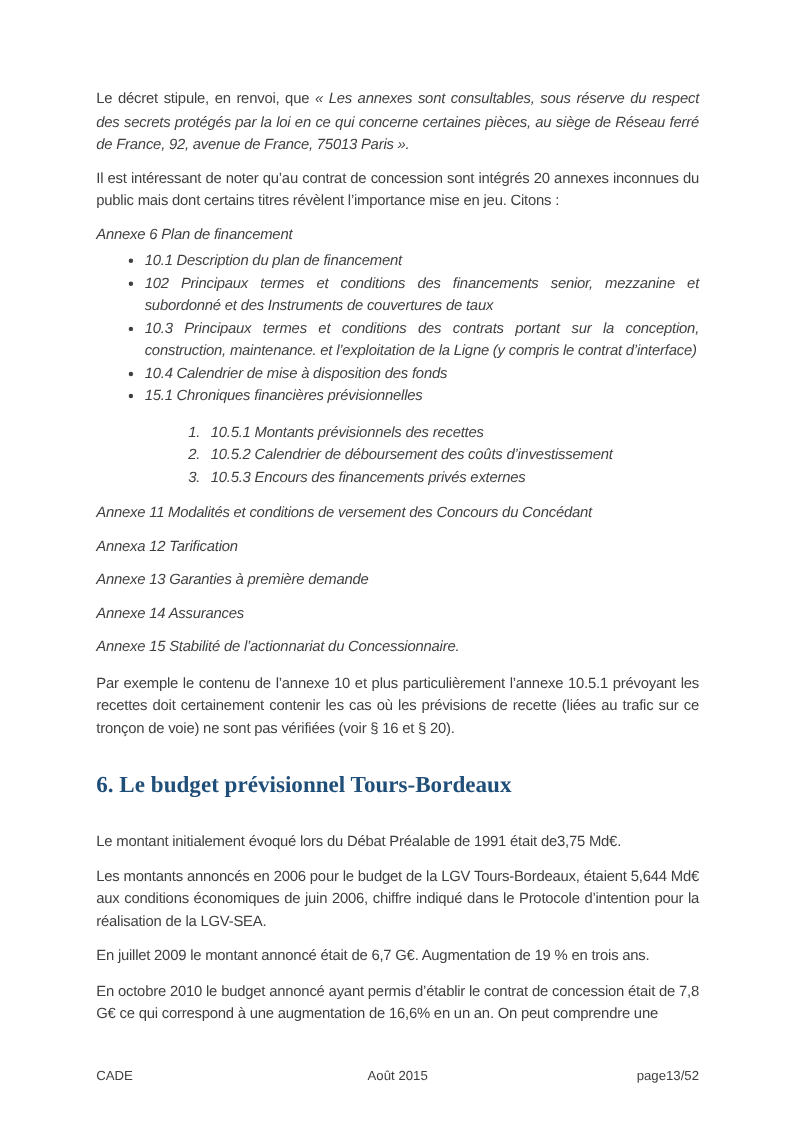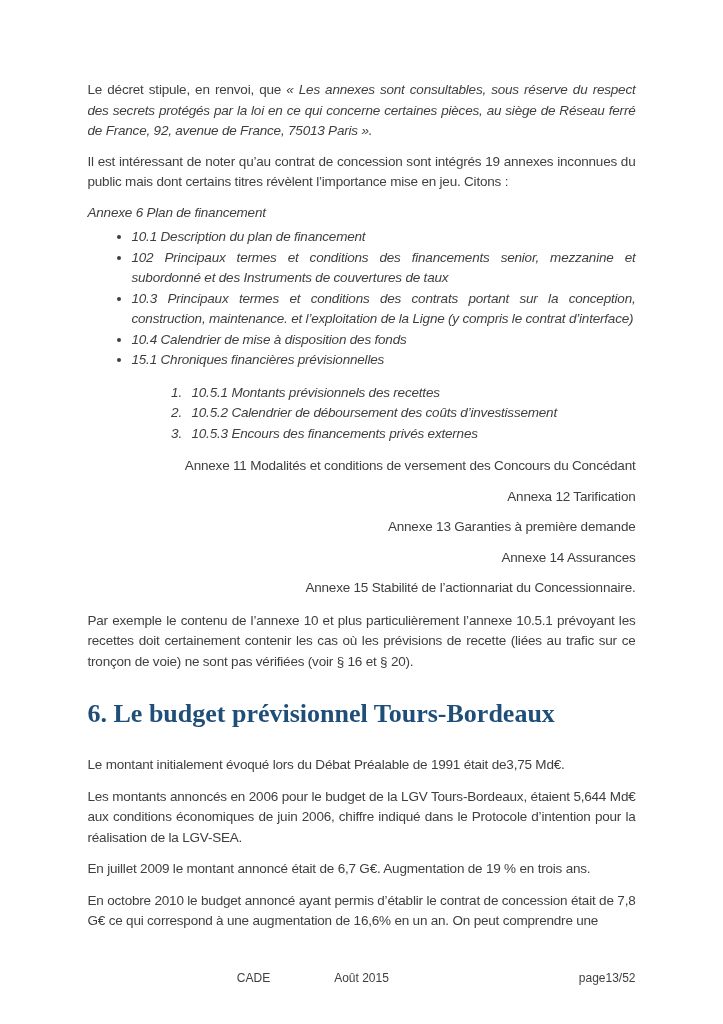--- a/index.html
+++ b/index.html
@@ -38,61 +38,62 @@
     list-style: decimal;
     margin: 12px;
     padding-left: 42px;
   }
   ol.annex-sublist > li {
     font-style: italic;
     padding-left: 6px;
     text-align: left;
   }
   .annex-line {
+    font-style: italic;
     margin: 10px 0 0 0;
-    text-align: right;
+    text-align: left;
   }
   .annex-line.tight { margin-top: 1px; }
   .para-example { margin: 12px 0 0 0; }
   h1.section-heading {
     font-family: "Liberation Serif", serif;
     font-weight: bold;
-    font-size: 26px;
+    font-size: 21px;
     line-height: 27px;
     letter-spacing: 0;
     color: #1f4e79;
     margin: 28px 0 28px 0;
   }
   .body-para { margin-bottom: 11px; }
   .footer {
     position: absolute;
     top: 958px;
     left: 86px;
     right: 86px;
     display: flex;
     align-items: baseline;
     font-size: 12px;
     line-height: 16px;
     letter-spacing: 0;
     color: #3f3f3f;
   }
-  .footer .f-left  { flex: 1; text-align: right; }
+  .footer .f-left  { flex: 1; text-align: left; }
   .footer .f-center{ flex: 1; text-align: center; margin-top: 12px; }
   .footer .f-right { flex: 1; text-align: right; }
 </style>
 </head>
 <body>
 
 <div class="page">
 
   <p>
     <span>Le décret stipule, en renvoi, que </span><span class="italic">« Les annexes sont consultables, sous réserve du respect des secrets protégés par la loi en ce qui concerne certaines pièces, au siège de Réseau ferré de France, 92, avenue de France, 75013 Paris ».</span>
   </p>
 
-  <p>Il  est intéressant de noter qu’au contrat de concession sont intégrés 19 annexes inconnues du public mais dont certains titres révèlent l’importance  mise en jeu. Citons :</p>
+  <p>Il  est intéressant de noter qu’au contrat de concession sont intégrés 20 annexes inconnues du public mais dont certains titres révèlent l’importance  mise en jeu. Citons :</p>
 
   <div class="annex-heading">Annexe 6 Plan de financement</div>
 
   <ul class="annex-list">
     <li>10.1 Description du plan de financement</li>
     <li>102 Principaux termes et conditions des financements senior, mezzanine et subordonné et des Instruments de couvertures de taux</li>
     <li>10.3 Principaux termes et conditions des contrats portant sur la conception, construction, maintenance. et l’exploitation de la Ligne (y compris le contrat d’interface)</li>
     <li>10.4 Calendrier de mise à disposition des fonds</li>
     <li>
       <span>15.1 Chroniques financières prévisionnelles</span>

